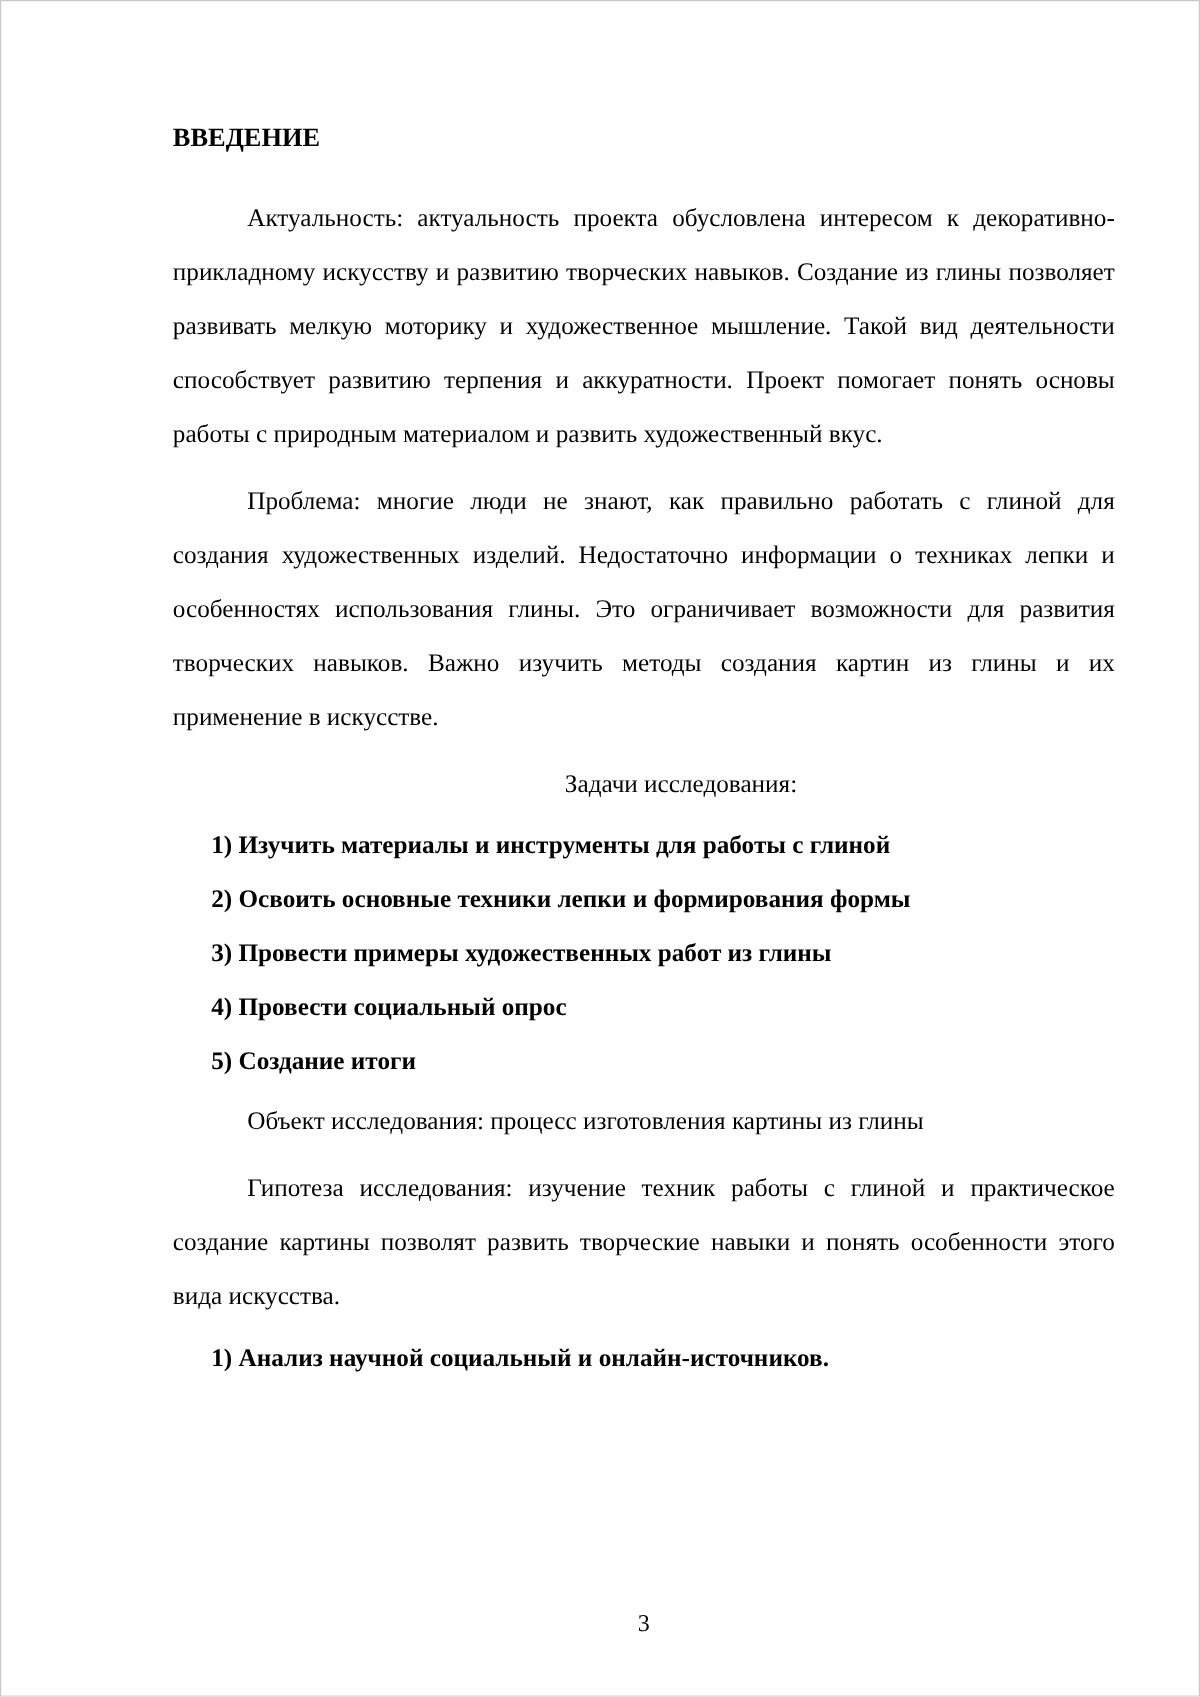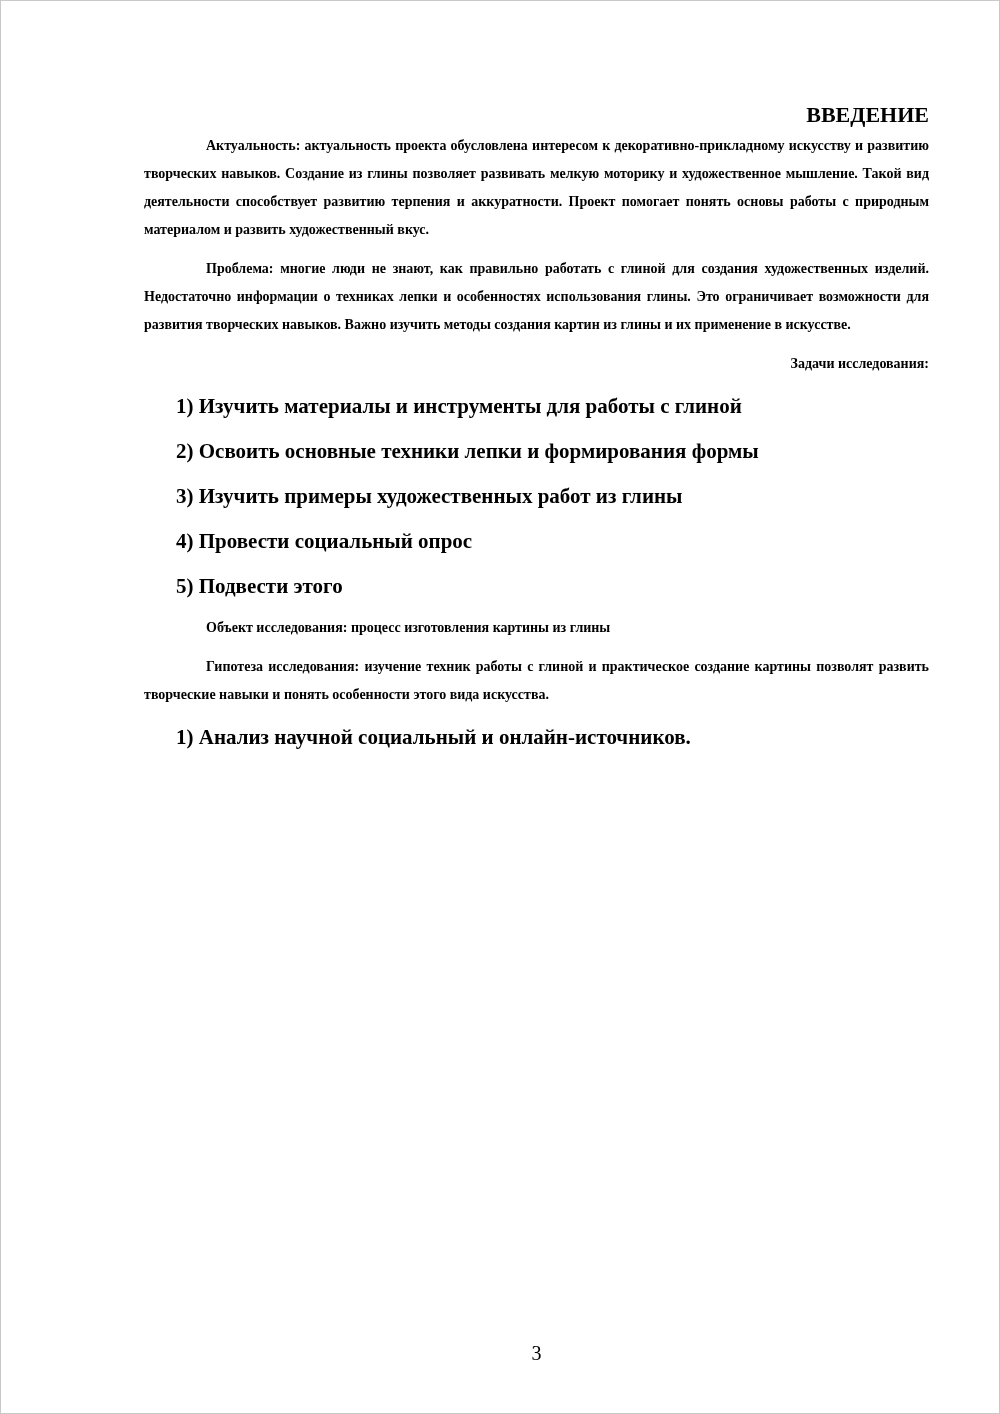--- a/index.html
+++ b/index.html
@@ -14,33 +14,33 @@
     height: 1414px;
     margin: 0 auto;
     background: #ffffff;
     border: 1px solid #c9c9c9;
     padding: 96px 70px 0 143px;
     overflow: hidden;
   }
   .doc-title {
     font-size: 22px;
     font-weight: bold;
-    text-align: right;
+    text-align: left;
     line-height: 35px;
+    margin-bottom: 27px;
   }
   .para {
-    font-size: 14px;
-    line-height: 28px;
+    font-size: 21px;
+    line-height: 45px;
     text-align: justify;
     text-indent: 62px;
     margin-bottom: 11px;
-    font-weight: bold;
   }
   .para.no-justify {
-    text-align: right;
+    text-align: center;
   }
   .list-item {
     font-size: 21px;
     line-height: 35px;
     margin: 0 0 10px 32px;
     text-align: left;
     font-weight: bold;
   }
   .page-number {
     position: absolute;
@@ -63,25 +63,25 @@
 
   <p class="para">Проблема: многие люди не знают, как правильно работать с глиной для создания художественных изделий. Недостаточно информации о техниках лепки и особенностях использования глины. Это ограничивает возможности для развития творческих навыков. Важно изучить методы создания картин из глины и их применение в искусстве.</p>
 
 
   <p class="para no-justify">Задачи исследования:</p>
 
   <p class="list-item"><span>1)</span> <span>Изучить материалы и инструменты для работы с глиной</span></p>
 
   <p class="list-item"><span>2)</span> <span>Освоить основные техники лепки и формирования формы</span></p>
 
-  <p class="list-item"><span>3)</span> <span>Изучить примеры художественных работ из глины</span></p>
+  <p class="list-item"><span>3)</span> <span>Провести примеры художественных работ из глины</span></p>
 
   <p class="list-item"><span>4)</span> <span>Провести социальный опрос</span></p>
 
-  <p class="list-item"><span>5)</span> <span>Подвести этого</span></p>
+  <p class="list-item"><span>5)</span> <span>Создание итоги</span></p>
 
   <p class="para">Объект исследования: процесс изготовления картины из глины</p>
 
 
   <p class="para">Гипотеза исследования: изучение техник работы с глиной и практическое создание картины позволят развить творческие навыки и понять особенности этого вида искусства.</p>
 
 
   <p class="list-item"><span>1)</span> <span>Анализ научной социальный и онлайн-источников.</span></p>
 
   <div class="page-number">3</div>

